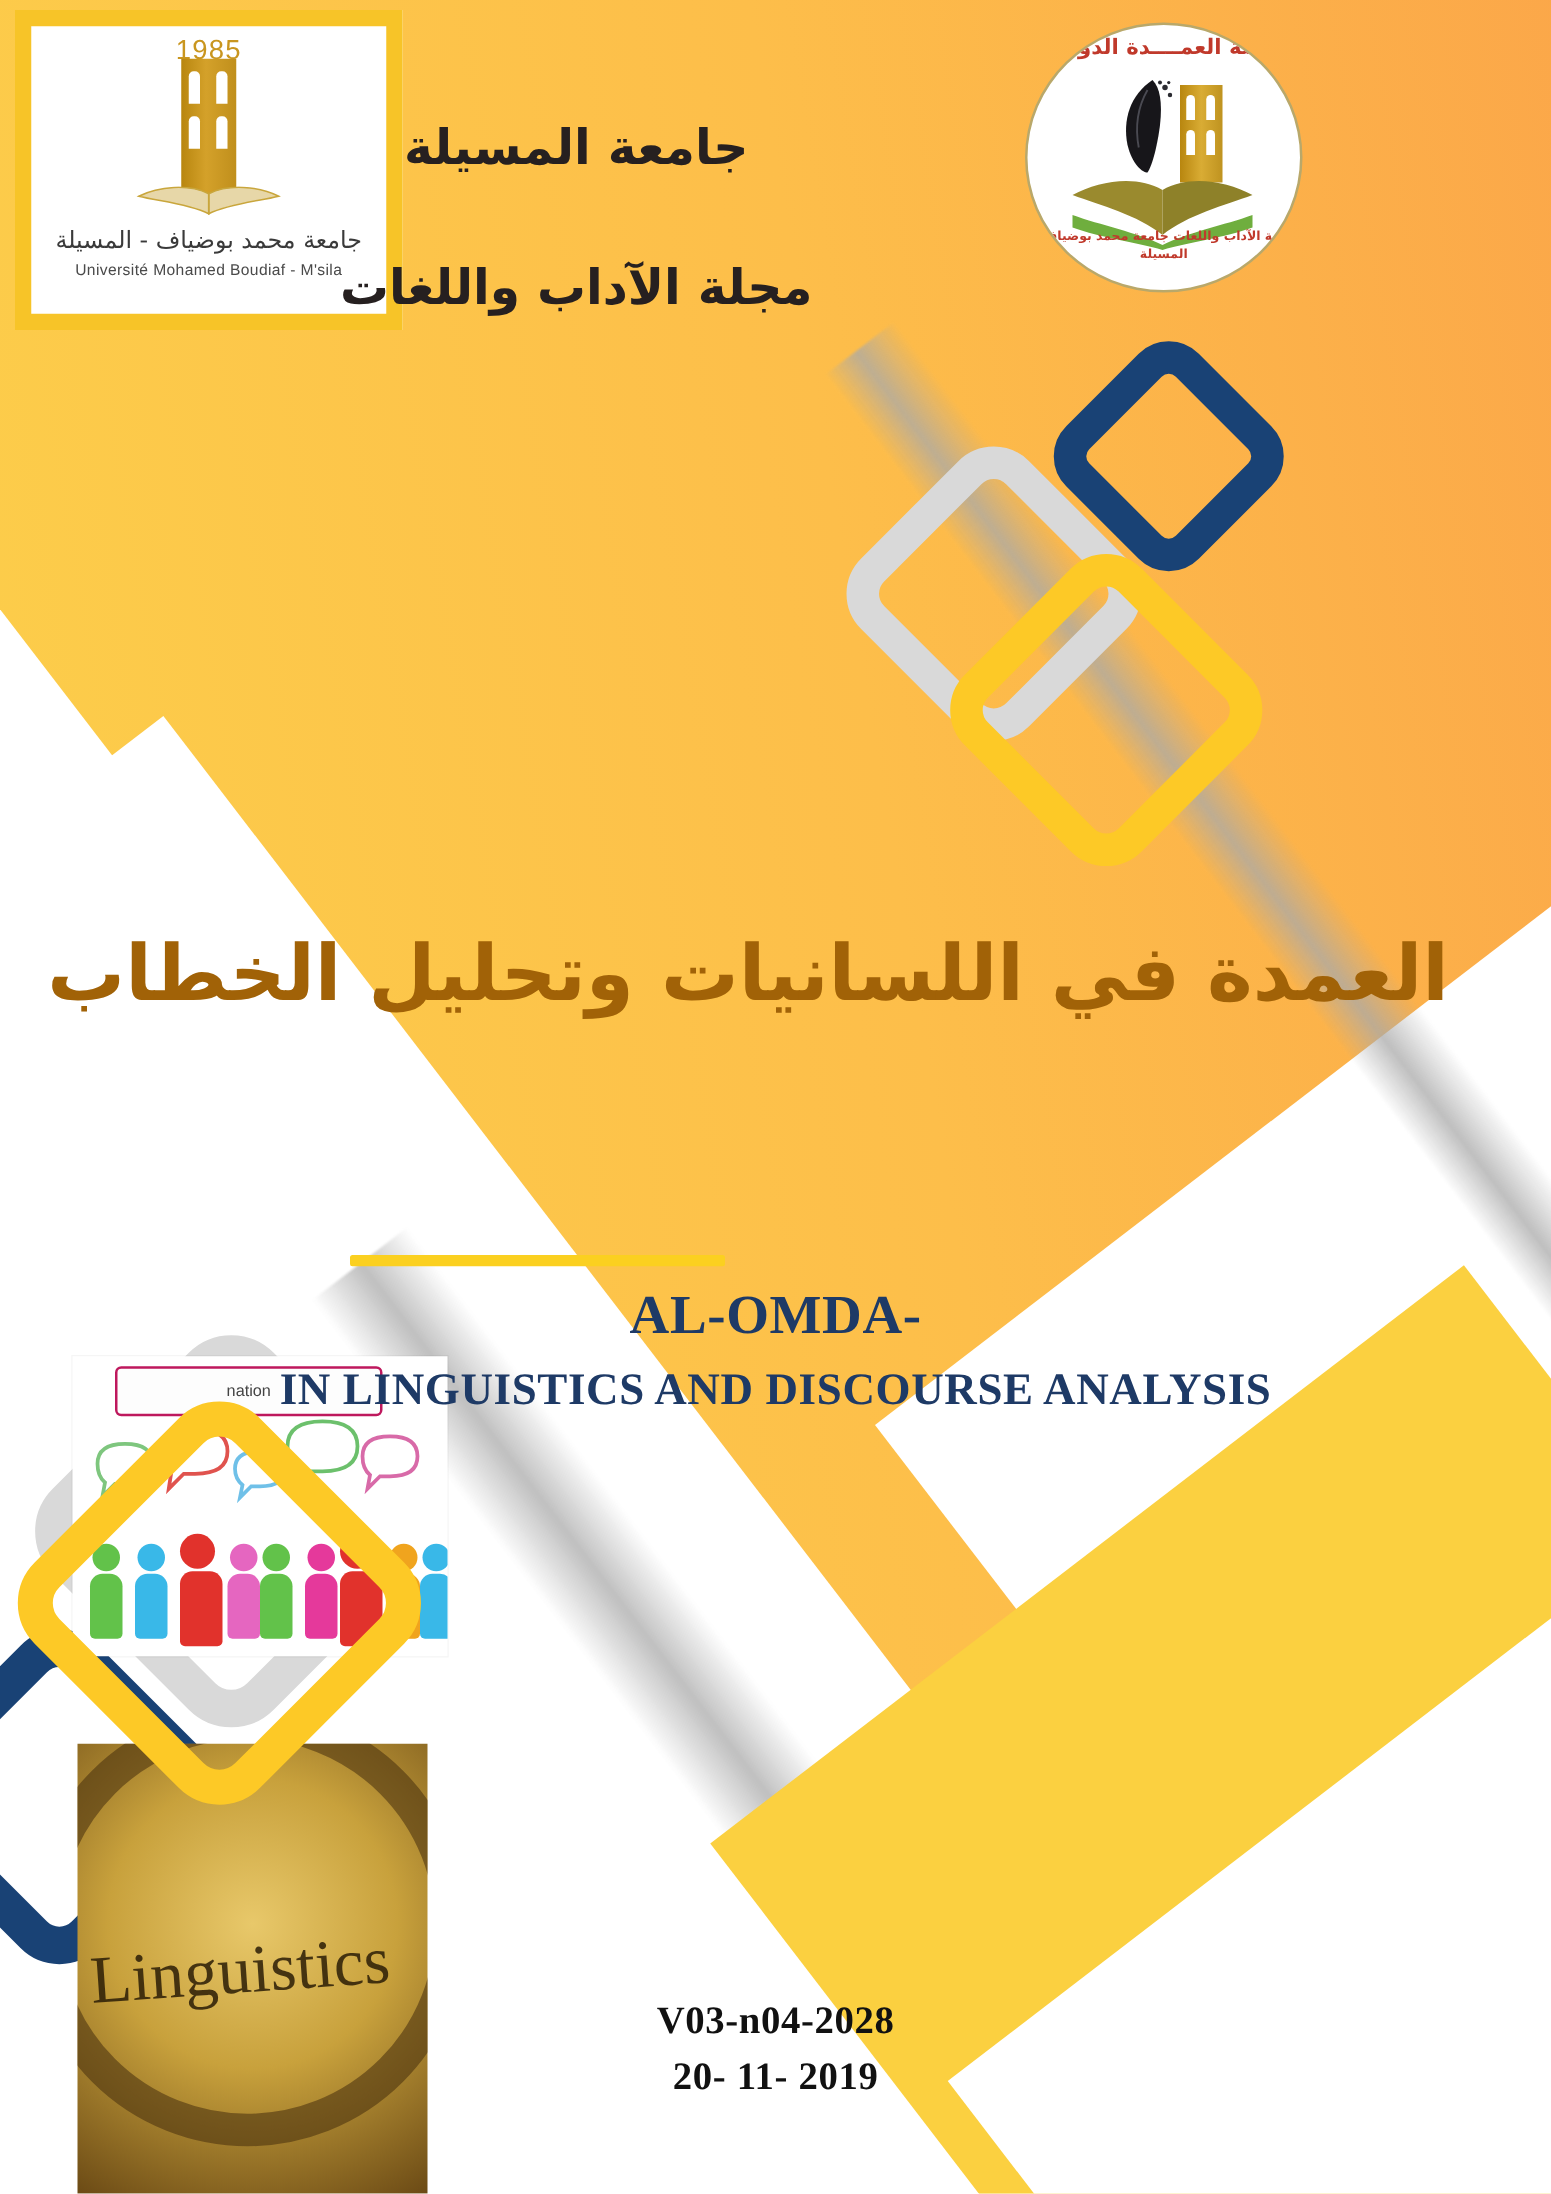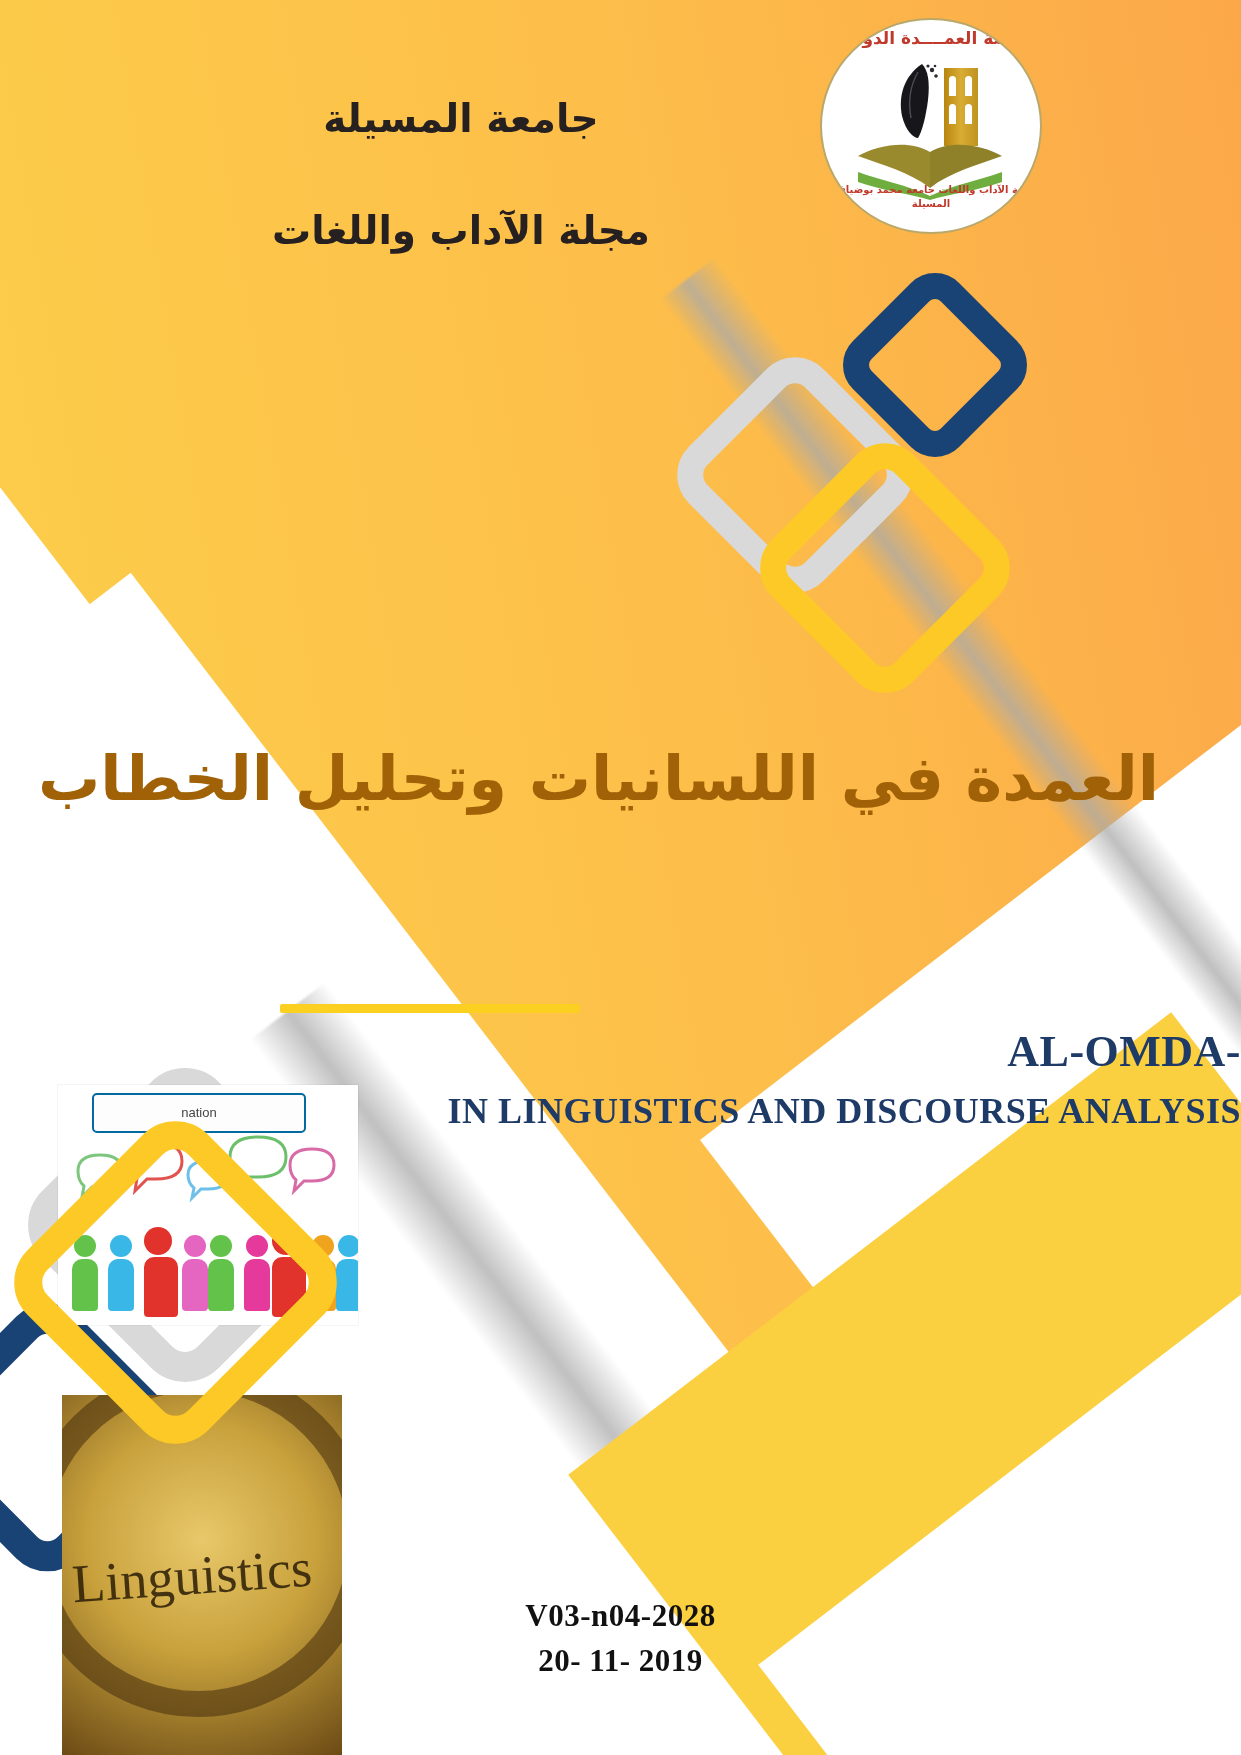--- a/index.html
+++ b/index.html
@@ -192,37 +192,37 @@
   }
 
   
   .rule{
     position:absolute;left:280px;top:1004px;width:300px;height:9px;
     background:#fbd020;border-radius:2px;
   }
 
   
   .title-en{
-    position:absolute;left:0;right:0;text-align:right;
+    position:absolute;left:0;right:0;text-align:center;
     color:#1e3a66;font-weight:bold;
     font-family:"Liberation Serif", serif;
     letter-spacing:.5px;
   }
   .title-en-1{ top:1026px; font-size:44px; }
   .title-en-2{ top:1090px; font-size:36px; }
 
   
   .photo-tile{
     position:absolute;left:58px;top:1085px;width:300px;height:240px;
     background:#ffffff;overflow:hidden;
     box-shadow:0 0 0 1px rgba(0,0,0,.04);
   }
   .photo-head{
     position:absolute;left:34px;top:8px;width:210px;height:36px;
-    border:2px solid #0369a1;border-radius:5px;background:#fdfdfd;
+    border:2px solid #be185d;border-radius:5px;background:#fdfdfd;
     color:#444;font-size:13px;text-align:center;line-height:36px;
     overflow:hidden;white-space:nowrap;
   }
   .bubbles{position:absolute;left:0;top:46px;width:300px;height:100px;}
   .crowd{position:absolute;left:0;top:120px;width:300px;height:120px;}
   .figure{position:absolute;bottom:14px;width:26px;}
   .figure .head{width:22px;height:22px;border-radius:50%;margin:0 auto 2px;}
   .figure .body{width:26px;height:52px;border-radius:10px 10px 4px 4px;}
 
   
@@ -332,20 +332,35 @@
         </div>
     </div>
   </div>
 
   <div class="coin-tile">
     <div class="coin-word">Linguistics</div>
   </div>
 
   <div class="diamond d-yellow-bl"></div>
 
+  <div class="uni-logo-frame">
+    <div class="uni-logo-inner">
+      <div class="uni-year">1985</div>
+      <div class="uni-tower"></div>
+      <div class="uni-book">
+        <svg width="120" height="26" viewBox="0 0 120 26">
+          <path d="M60 6 C44 -2 20 0 4 8 C20 12 44 14 60 22 Z" fill="#e7d7a8" stroke="#c9a63c" stroke-width="1.2"></path>
+          <path d="M60 6 C76 -2 100 0 116 8 C100 12 76 14 60 22 Z" fill="#e7d7a8" stroke="#c9a63c" stroke-width="1.2"></path>
+          <path d="M60 6 L60 22" stroke="#c9a63c" stroke-width="1.4"></path>
+        </svg>
+      </div>
+      <div class="uni-ar">جامعة محمد بوضياف - المسيلة</div>
+      <div class="uni-fr">Université Mohamed Boudiaf - M'sila</div>
+    </div>
+  </div>
 
   <div class="seal">
     <div class="arc-top">مجلة العمــــدة الدولية</div>
     <div class="minaret"></div>
     <svg class="quill" viewBox="0 0 46 78">
       <path d="M30 2 C12 14 6 34 10 54 C14 70 22 76 26 76 C30 70 34 54 36 38 C38 20 36 8 30 2 Z" fill="#17161a"></path>
       <path d="M26 10 C18 24 16 40 19 56" stroke="#4a4a52" stroke-width="1.5" fill="none"></path>
       <g fill="#2b2b31">
         <circle cx="40" cy="8" r="2.2"></circle>
           <circle cx="44" cy="14" r="1.8"></circle>

